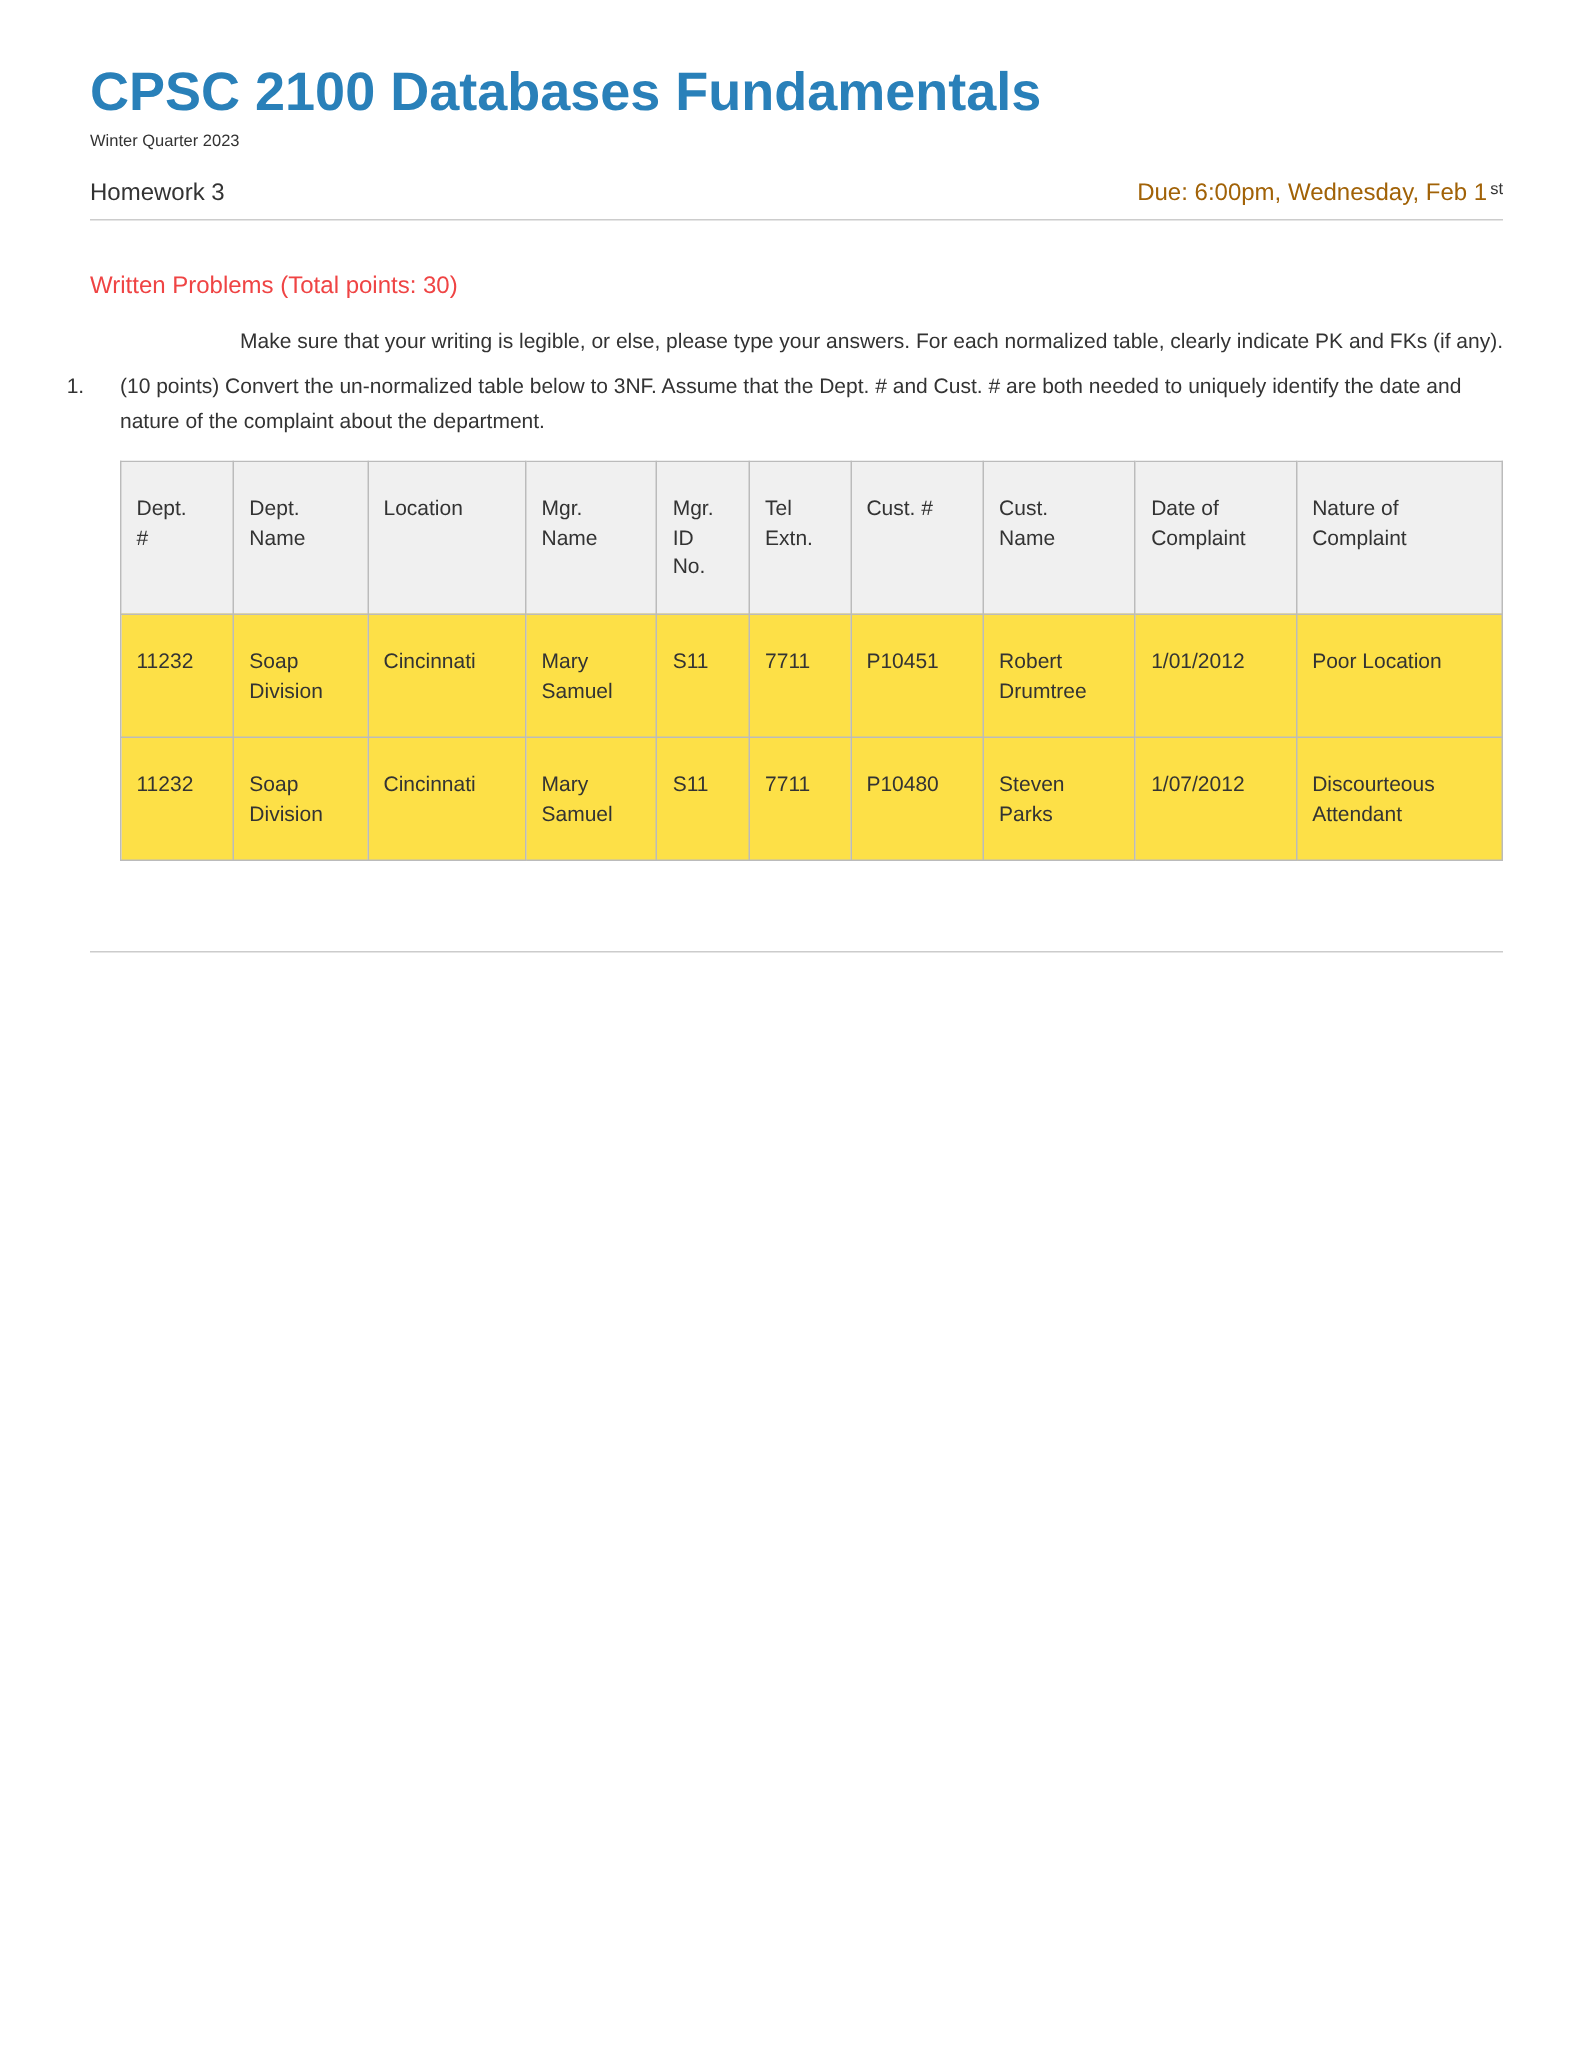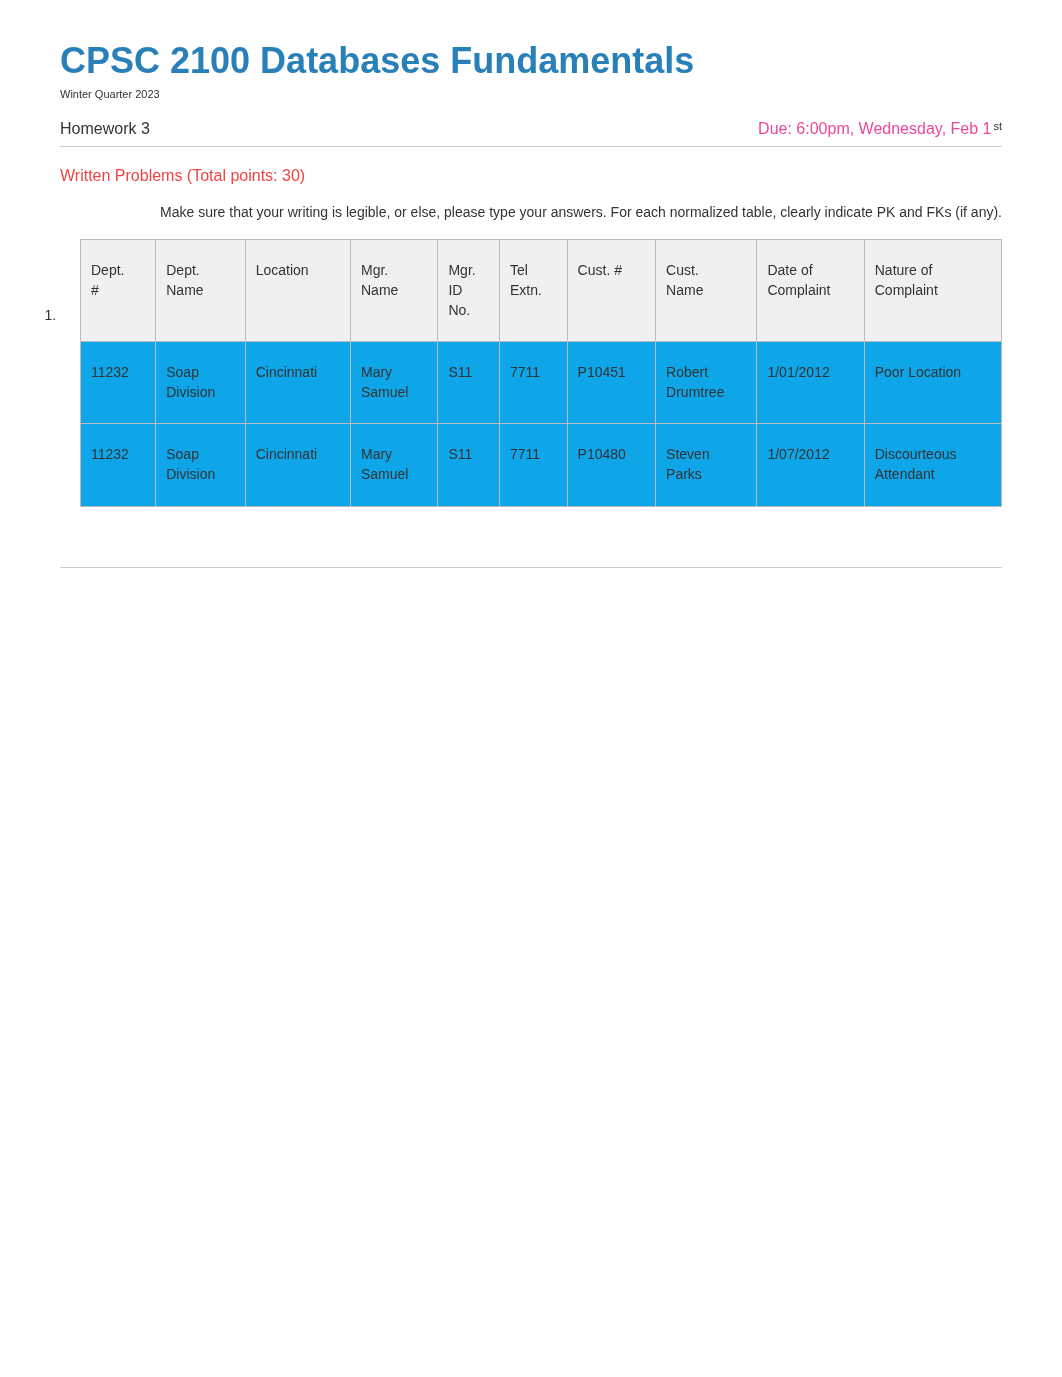--- a/index.html
+++ b/index.html
@@ -29,37 +29,37 @@
       color: #333;
       margin-bottom: 20px;
     }
 
     .hw-row {
       display: flex;
       justify-content: space-between;
       align-items: baseline;
       border-bottom: 1px solid #ccc;
       padding-bottom: 8px;
-      margin-bottom: 20px;
+      margin-bottom: 35px;
     }
 
     .hw-label {
       font-size: 16px;
       color: #333;
     }
 
     .due-date-container {
       display: flex;
       align-items: super;
       gap: 2px;
     }
 
     .due-date {
       font-size: 16px;
-      color: #ec4899;
+      color: #a16207;
     }
 
     .superscript {
       font-size: 11px;
       vertical-align: super;
       color: #333;
     }
 
     .written-problems {
       font-size: 16px;
@@ -101,21 +101,21 @@
       line-height: 1.4;
     }
 
     table th {
       background: #f0f0f0;
       font-weight: normal;
       text-align: left;
     }
 
     table td {
-      background: #0ea5e9;
+      background: #fde047;
     }
 
     .footer-line {
       border-top: 1px solid #ccc;
       margin-top: 60px;
       padding-top: 10px;
     }
   </style>
 </head>
 <body>
@@ -131,20 +131,21 @@
     <span class="superscript">st</span>
   </div>
 </div>
 
 <p class="written-problems">Written Problems (Total points: 30)</p>
 
 <p class="instructions">Make sure that your writing is legible, or else, please type your answers. For each normalized table, clearly indicate PK and FKs (if any).</p>
 
 <ol>
   <li class="problem-item">
+    <span>(10 points) Convert the un-normalized table below to 3NF. Assume that the Dept. # and Cust. # are both needed to uniquely identify the date and nature of the complaint about the department.</span>
 
     
     <div class="table-wrapper">
       <table>
         <thead>
           <tr>
             <th>Dept.<br>#</th>
             <th>Dept.<br>Name</th>
             <th>Location</th>
             <th>Mgr.<br>Name</th>

